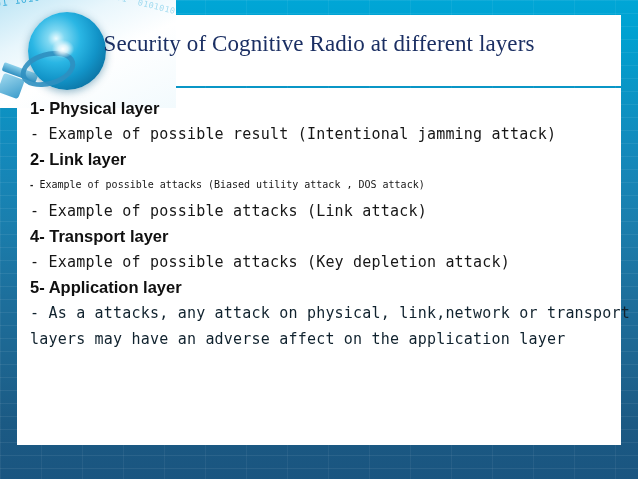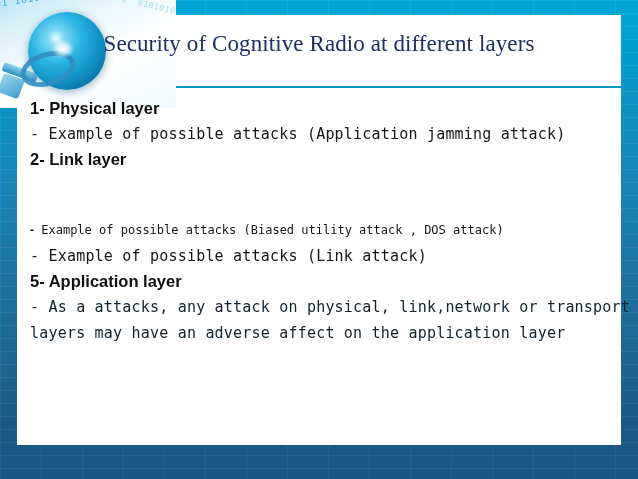--- a/index.html
+++ b/index.html
@@ -202,22 +202,21 @@
     font-size: 15px;
     line-height: 26px;
     color: #161616;
     padding-left: 5px;
     margin: 0;
     letter-spacing: 0.2px;
   }
 
   .layer-detail.tight {
     letter-spacing: 0px;
-    font-size: 12px;
-    margin-top: 45px;
+    font-size: 10px;
   }
 
   .layer-detail .lead-dash {
     font-family: "DejaVu Sans Mono", "Liberation Mono", monospace;
   }
   .layer-detail .lead-dash.bold {
     font-family: "Liberation Sans", sans-serif;
     font-weight: bold;
   }
 
@@ -247,32 +246,36 @@
   </div>
 
   <div id="page-title">Security of Cognitive Radio at different layers</div>
 
   <div id="content-panel"></div>
 
   <div id="content-body">
 
     <div class="layer-block">
       <div class="layer-heading">1- Physical layer</div>
-      <div class="layer-detail"><span class="lead-dash">-</span> <span>Example of possible attacks (Application jamming attack)</span></div>
+      <div class="layer-detail"><span class="lead-dash">-</span> <span>Example of possible result (Intentional jamming attack)</span></div>
     </div>
 
     <div class="layer-block">
       <div class="layer-heading">2- Link layer</div>
       <div class="layer-detail tight"><span class="lead-dash bold">-</span> <span>Example of possible attacks (Biased utility attack , DOS attack)</span></div>
     </div>
 
     <div class="layer-block">
       <div class="layer-detail"><span class="lead-dash">-</span> <span>Example of possible attacks (Link attack)</span></div>
     </div>
 
+    <div class="layer-block">
+      <div class="layer-heading">4- Transport layer</div>
+      <div class="layer-detail"><span class="lead-dash">-</span> <span>Example of possible attacks (Key depletion attack)</span></div>
+    </div>
 
     <div class="layer-block">
       <div class="layer-heading">5- Application layer</div>
       <div class="layer-detail overflow-line"><span class="lead-dash">-</span> <span>As a attacks, any attack on physical, link,network or transport layers may have an adverse affect on the application layer</span></div>
     </div>
 
   </div>
 
 </div>
 

